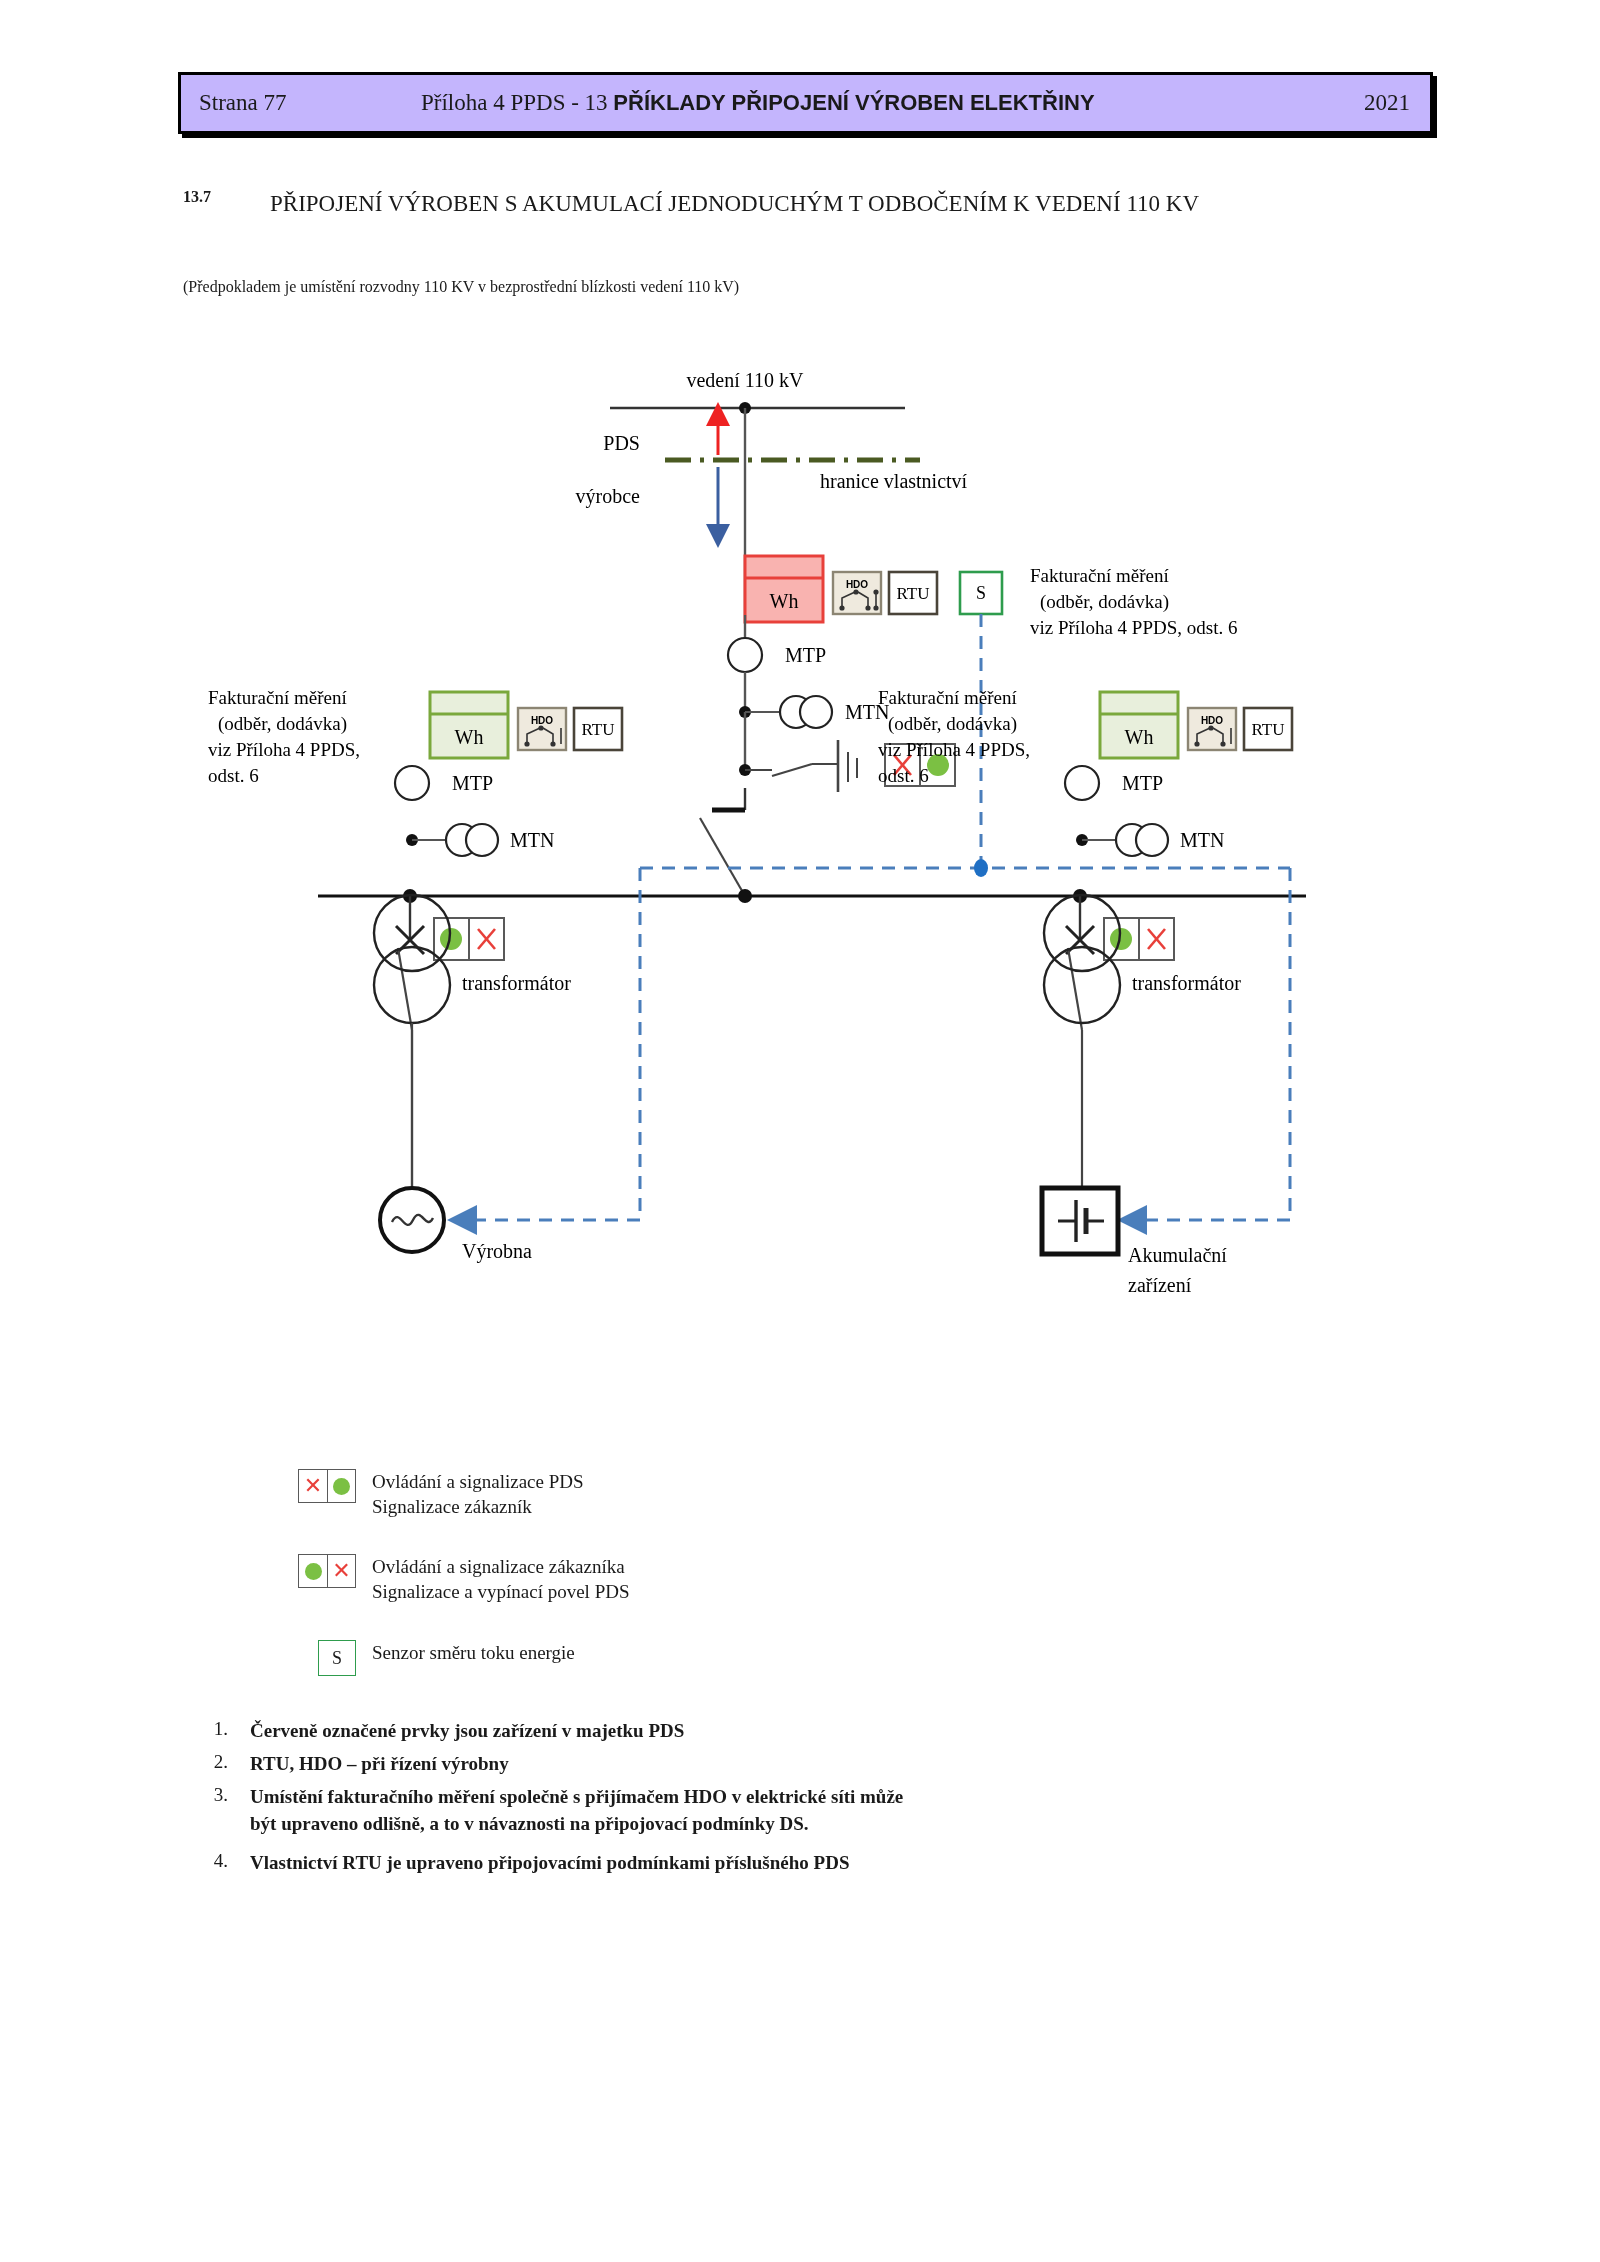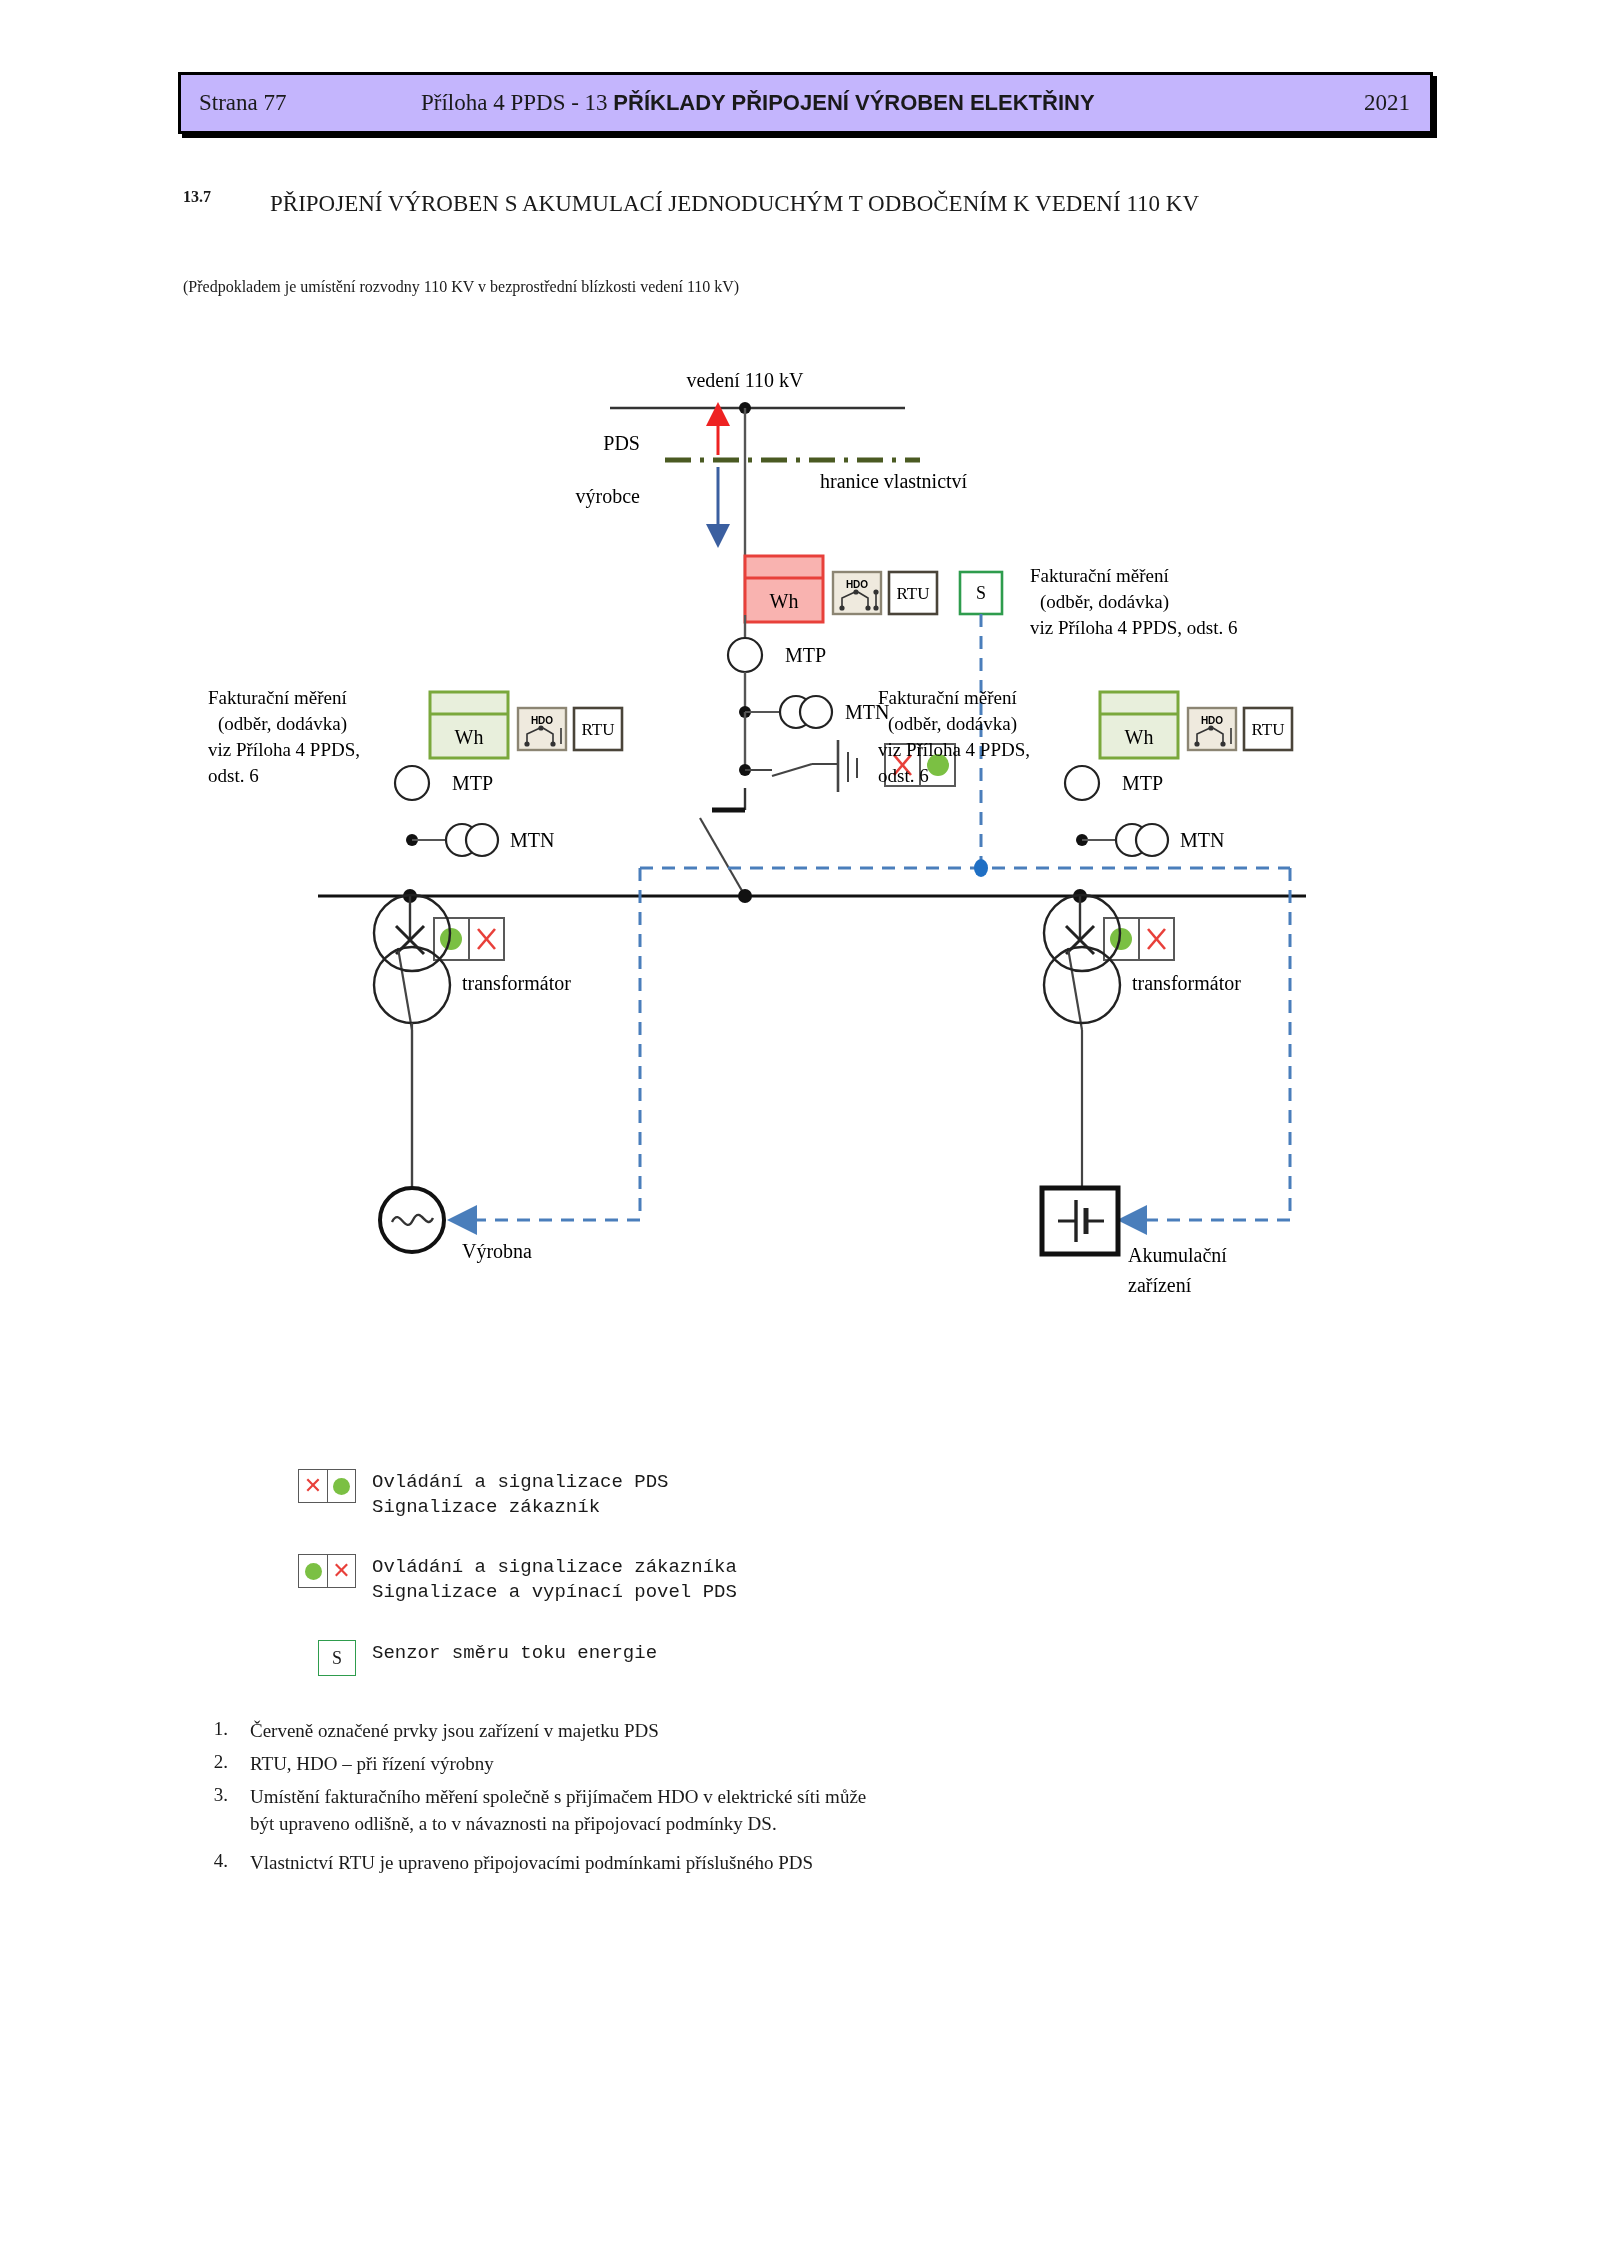--- a/index.html
+++ b/index.html
@@ -56,21 +56,21 @@
   .diagram {
     position: absolute;
     left: 0; top: 340px;
     width: 1444px; height: 1100px;
   }
   .diagram svg { display: block; }
 
   
   .legend { position: absolute; left: 0; top: 1455px; width: 1600px; }
   .legend-row { position: absolute; display: flex; align-items: flex-start; }
-  .legend-text { font-size: 19px; line-height: 1.30; margin-left: 16px; padding-top: 1px; white-space: nowrap; font-family: Liberation Mono, monospace; }
+  .legend-text { font-size: 19px; line-height: 1.30; margin-left: 16px; padding-top: 1px; white-space: nowrap; }
 
   .sigbox {
     width: 58px; height: 34px;
     border: 1.6px solid #595959;
     display: flex; background: #fff;
   }
   .sigbox > div {
     width: 50%; display: flex; align-items: center; justify-content: center;
   }
   .sigbox .divider { border-left: 1.6px solid #595959; }
@@ -84,21 +84,21 @@
     width: 38px; height: 36px;
     border: 1.8px solid #2e9c4d; background: #fff;
     display: flex; align-items: center; justify-content: center;
     font-size: 18px; font-family: "Liberation Serif", serif;
   }
 
   
   .notes { position: absolute; left: 0; top: 1718px; width: 1600px; font-size: 19px; }
   .note { position: absolute; display: flex; }
   .note-num { width: 60px; text-align: right; padding-right: 22px; }
-  .note-text { line-height: 1.42; }
+  .note-text { line-height: 1.42; font-weight: bold; }
 
   
   .caption {
     position: absolute; left: 0; top: 1928px; width: 1600px;
     text-align: center; font-size: 22px;
   }
   .caption .cap-no { margin-right: 16px; }
 </style>
 </head>
 <body>

